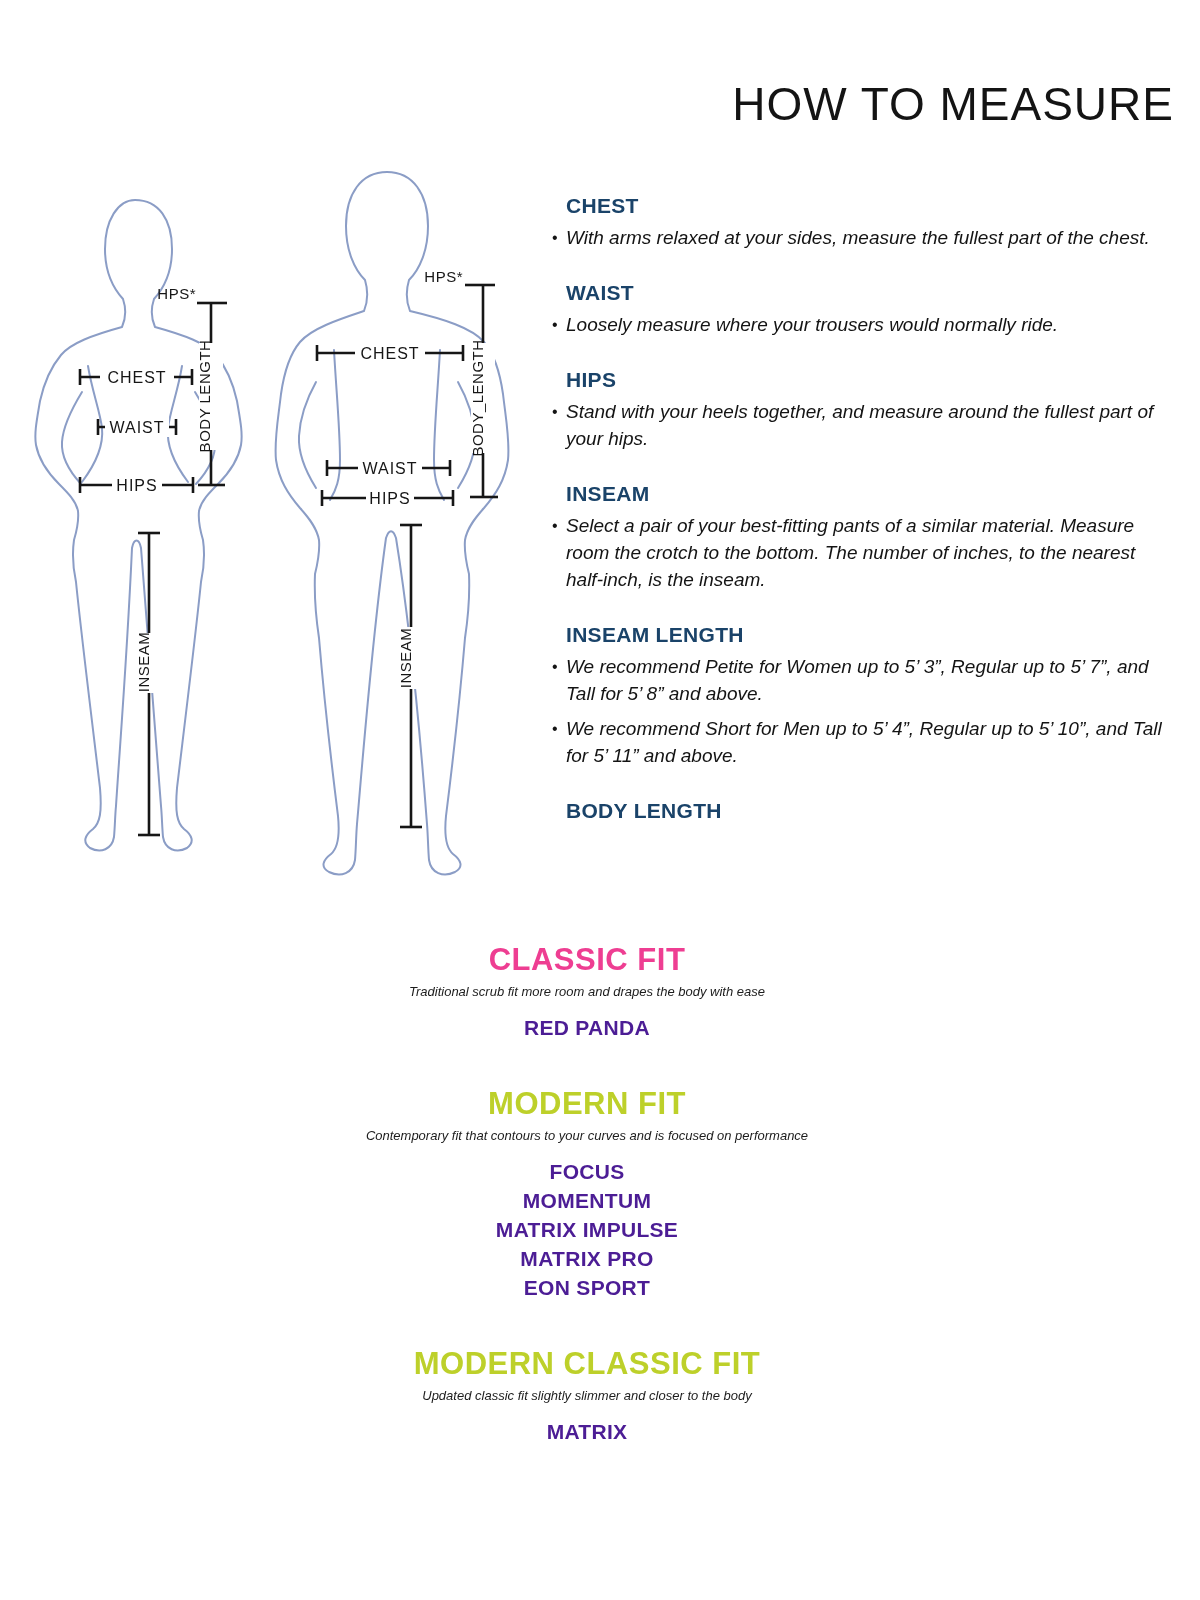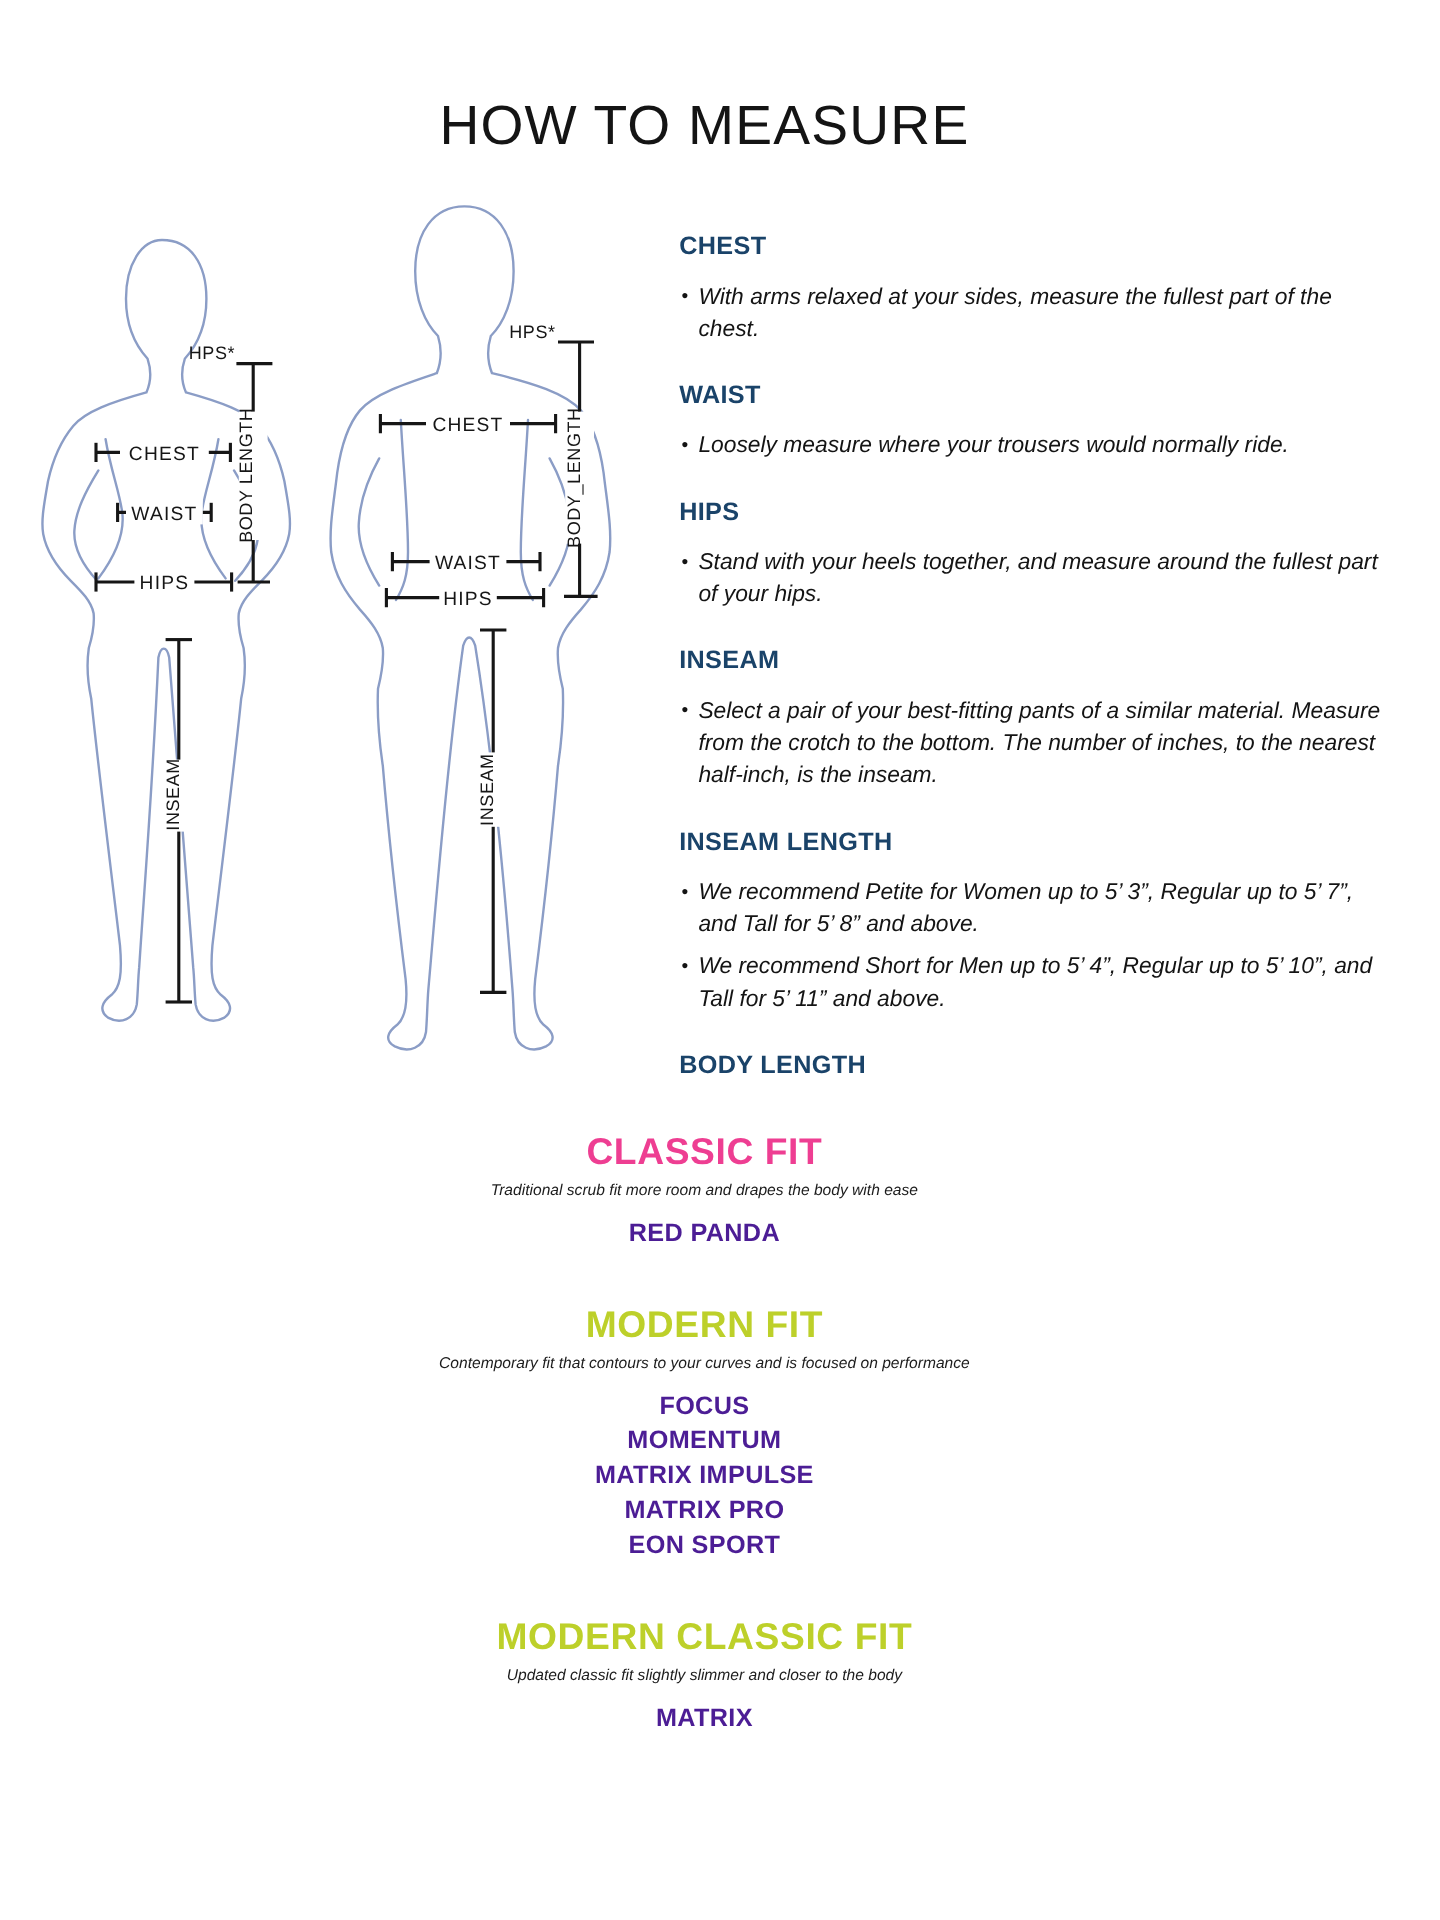--- a/index.html
+++ b/index.html
@@ -1,37 +1,37 @@
 <!DOCTYPE html>
 <html><head>
 <meta charset="utf-8">
 <style>
   html,body{margin:0;padding:0;}
   body{
     width:1200px;height:1600px;position:relative;background:#ffffff;
     font-family:"Liberation Sans",sans-serif;color:#161616;overflow:hidden;
   }
   .page-title{
-    position:absolute;top:46px;left:0;width:1174px;text-align:center;
+    position:absolute;top:46px;left:0;width:1174px;text-align:right;
     font-size:46px;font-weight:400;letter-spacing:1px;color:#141414;
   }
   
   .fig{position:absolute;}
   .fig.female{left:30px;top:196px;width:216px;height:676px;}
   .fig.male{left:262px;top:168px;width:256px;height:716px;}
   svg text{font-family:"Liberation Sans",sans-serif;fill:#161616;}
   .m-label{font-size:16px;letter-spacing:1px;}
   .m-label-sm{font-size:15px;letter-spacing:0.5px;}
   
   .guide{position:absolute;left:552px;top:194px;width:618px;}
   .g-sec{margin:0 0 30px 0;}
   .g-sec h3{
     margin:0 0 6px 14px;font-size:21px;font-weight:700;color:#1a4369;letter-spacing:0.3px;
   }
-  .g-sec ul{margin:16px;padding:0;list-style:none;}
+  .g-sec ul{margin:0;padding:0;list-style:none;}
   .g-sec li{
     position:relative;padding-left:14px;font-style:italic;font-size:19px;
     line-height:27px;color:#141414;font-weight:500;
   }
   .g-sec li + li{margin-top:8px;}
   .g-sec li::before{
     content:"\2022";position:absolute;left:0;top:0;font-style:normal;font-size:16px;color:#141414;
   }
   
   .fits{position:absolute;top:942px;left:0;width:1174px;text-align:center;}
@@ -162,21 +162,21 @@
   </div>
   <div class="g-sec">
     <h3>HIPS</h3>
     <ul>
       <li>Stand with your heels together, and measure around the fullest part of your hips.</li>
     </ul>
   </div>
   <div class="g-sec">
     <h3>INSEAM</h3>
     <ul>
-      <li>Select a pair of your best-fitting pants of a similar material. Measure from the crotch to the bottom. The number of inches, to the nearest half-inch, is the inseam.</li>
+      <li>Select a pair of your best-fitting pants of a similar material. Measure room the crotch to the bottom. The number of inches, to the nearest half-inch, is the inseam.</li>
     </ul>
   </div>
   <div class="g-sec">
     <h3>INSEAM LENGTH</h3>
     <ul>
       <li>We recommend Petite for Women up to 5’ 3”, Regular up to 5’ 7”, and Tall for 5’ 8” and above.</li>
       <li>We recommend Short for Men up to 5’ 4”, Regular up to 5’ 10”, and Tall for 5’ 11” and above.</li>
     </ul>
   </div>
   <div class="g-sec">

